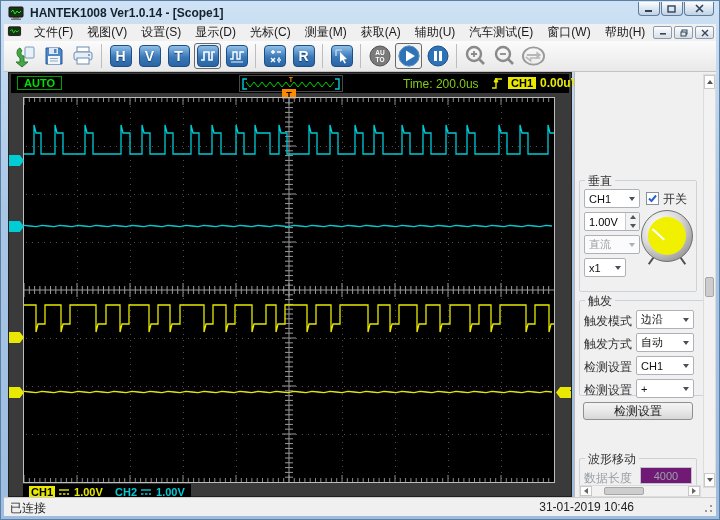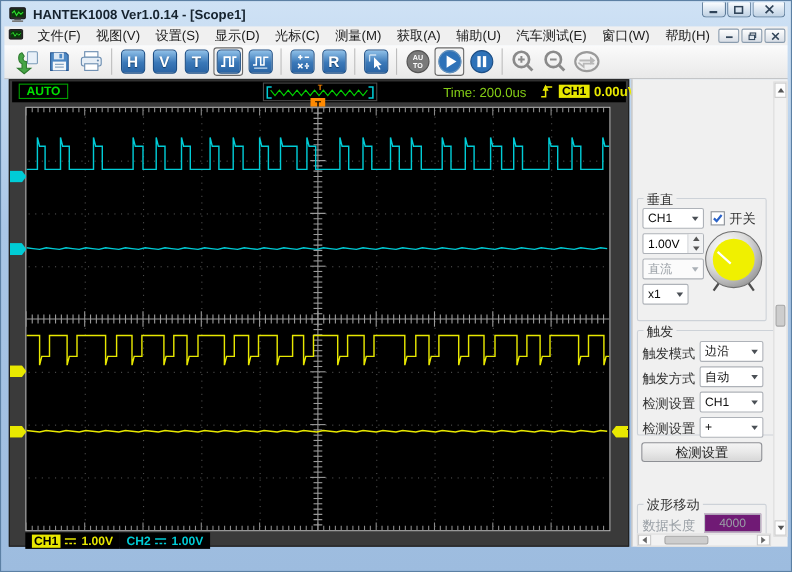--- a/index.html
+++ b/index.html
@@ -1892,13 +1892,18 @@
       <div class="hs-arr" style="left:0">
           <span class="tri-l"></span>
         </div>
       <div class="hs-thumb"></div>
       <div class="hs-arr" style="right:0">
           <span class="tri-r"></span>
         </div>
     </div>
   </div>
 
+  <div class="statusbar">
+    <div class="sb-left">已连接</div>
+    <div class="sb-right">31-01-2019  10:46</div>
+    <div class="grip"></div>
+  </div>
 </div>
 
 </body></html>

